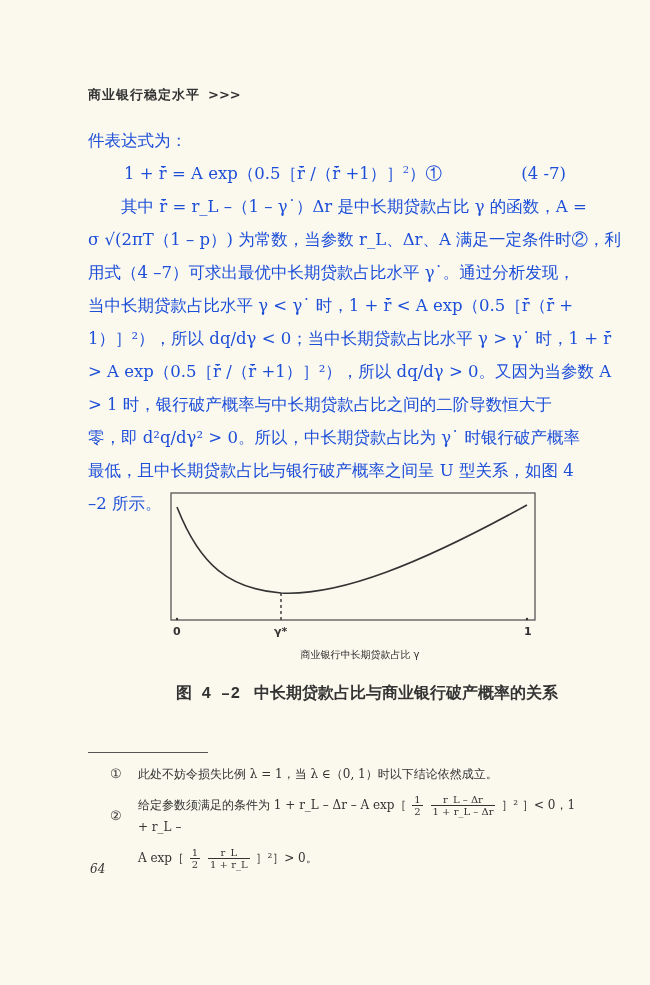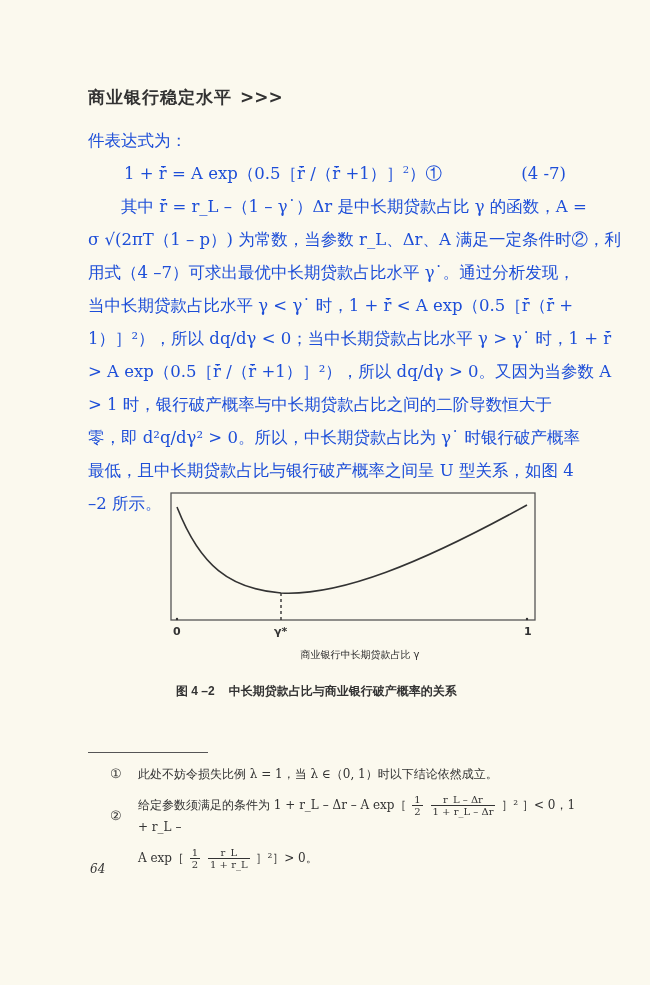--- a/index.html
+++ b/index.html
@@ -7,21 +7,21 @@
       width: 650px; height: 985px; overflow: hidden;
       background: #fbf9ee;
       font-family: "DejaVu Serif", serif;
       color: #2a2a2a;
       position: relative;
     }
     .page { position: absolute; left: 0; top: 0; width: 650px; height: 985px; }
     .running-head {
       position: absolute; left: 88px; top: 86px;
       font-family: "DejaVu Sans", sans-serif;
-      font-size: 17px; font-weight: bold; color: #333; letter-spacing: 1px;
+      font-size: 13px; font-weight: bold; color: #333; letter-spacing: 1px;
     }
     .running-head .arrows { margin-left: 8px; letter-spacing: 0; }
     .body-text {
       position: absolute; left: 88px; top: 124px; width: 482px;
       font-size: 16.5px; line-height: 33px; color: #1d4ed8;
       text-align: justify;
     }
     .line { height: 33px; white-space: nowrap; overflow: visible; }
     .indent { padding-left: 33px; }
     .eq-line { position: relative; padding-left: 36px; }
@@ -33,21 +33,21 @@
     .tick-label {
       position: absolute; font-family: "DejaVu Sans", sans-serif;
       font-size: 11px; font-weight: bold; color: #333;
     }
     .xlabel {
       position: absolute; left: 0; width: 400px; top: 162px; text-align: center;
       font-family: "DejaVu Sans", sans-serif; font-size: 10px; color: #2b2b2b;
     }
     .caption {
       position: absolute; left: 176px; top: 683px;
-      font-family: Liberation Sans, sans-serif; font-size: 12px; font-weight: bold; color: #333;
+      font-family: Liberation Mono, monospace; font-size: 16px; font-weight: bold; color: #333;
     }
     .caption .fig-num { margin-right: 14px; }
 
     .fn-rule { position: absolute; left: 88px; top: 752px; width: 120px; height: 1px; background: #555; }
     .footnotes {
       position: absolute; left: 110px; top: 764px; width: 470px;
       font-size: 12px; color: #333; line-height: 20px;
     }
     .fn { position: relative; padding-left: 28px; }
     .fn-mark { position: absolute; left: 0; top: 0; font-size: 13px; }

